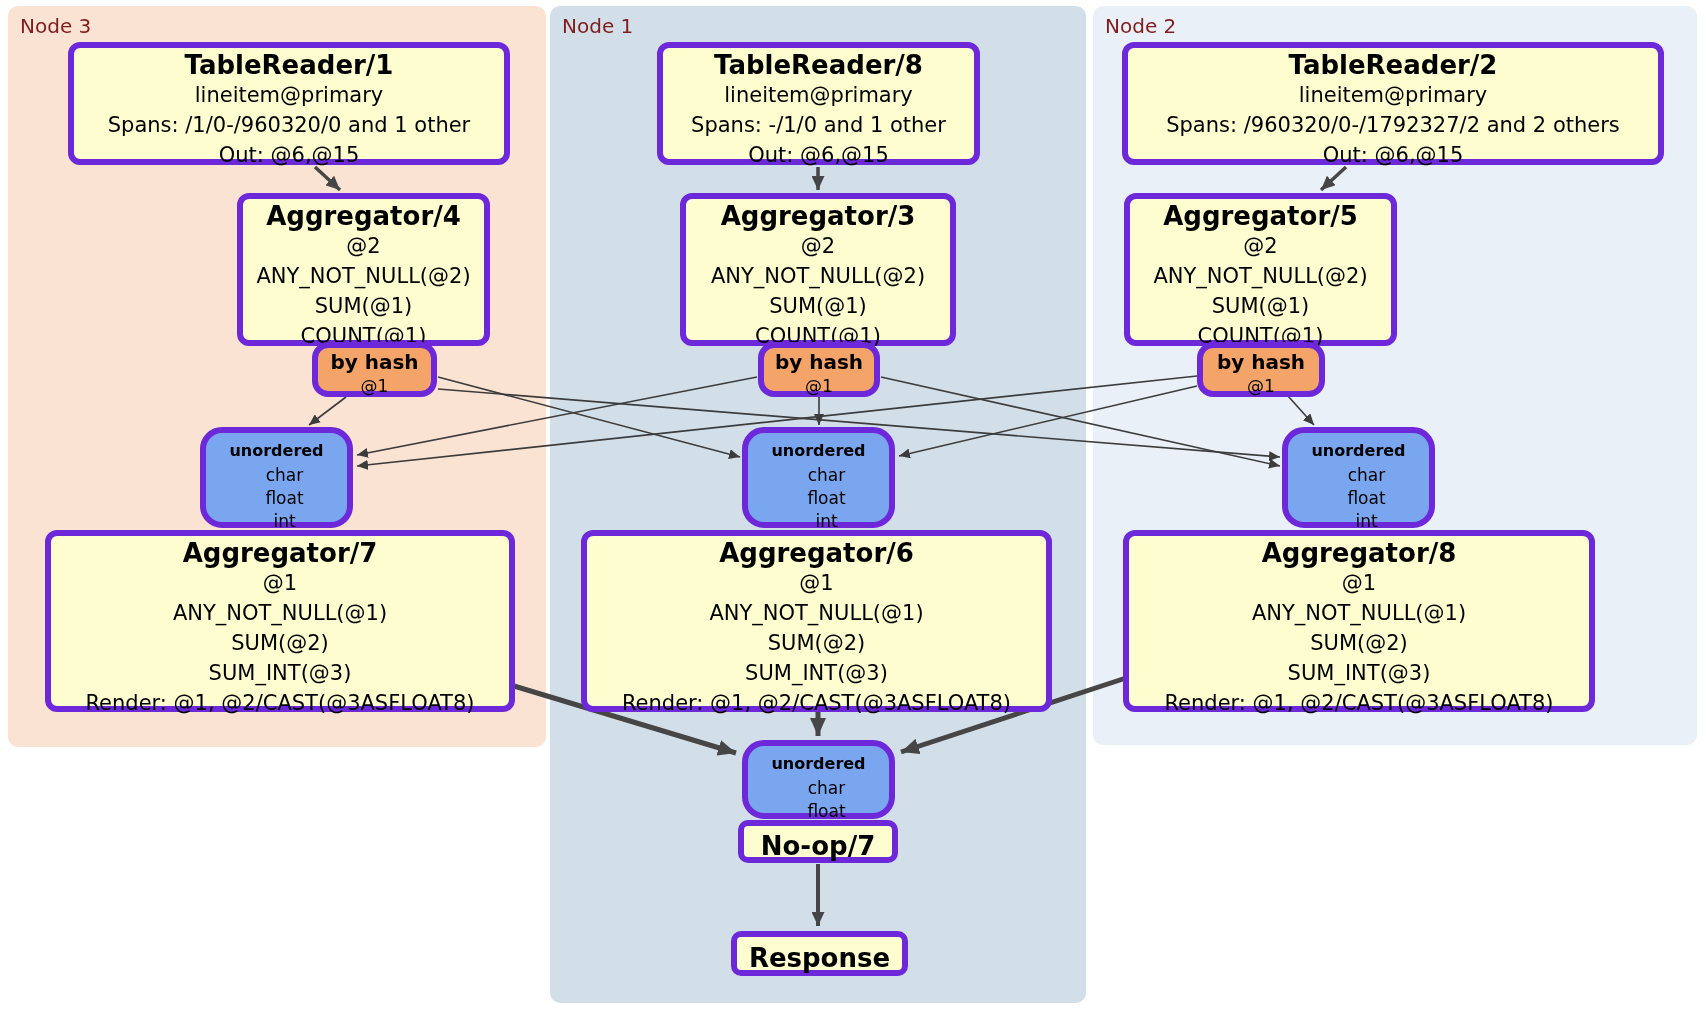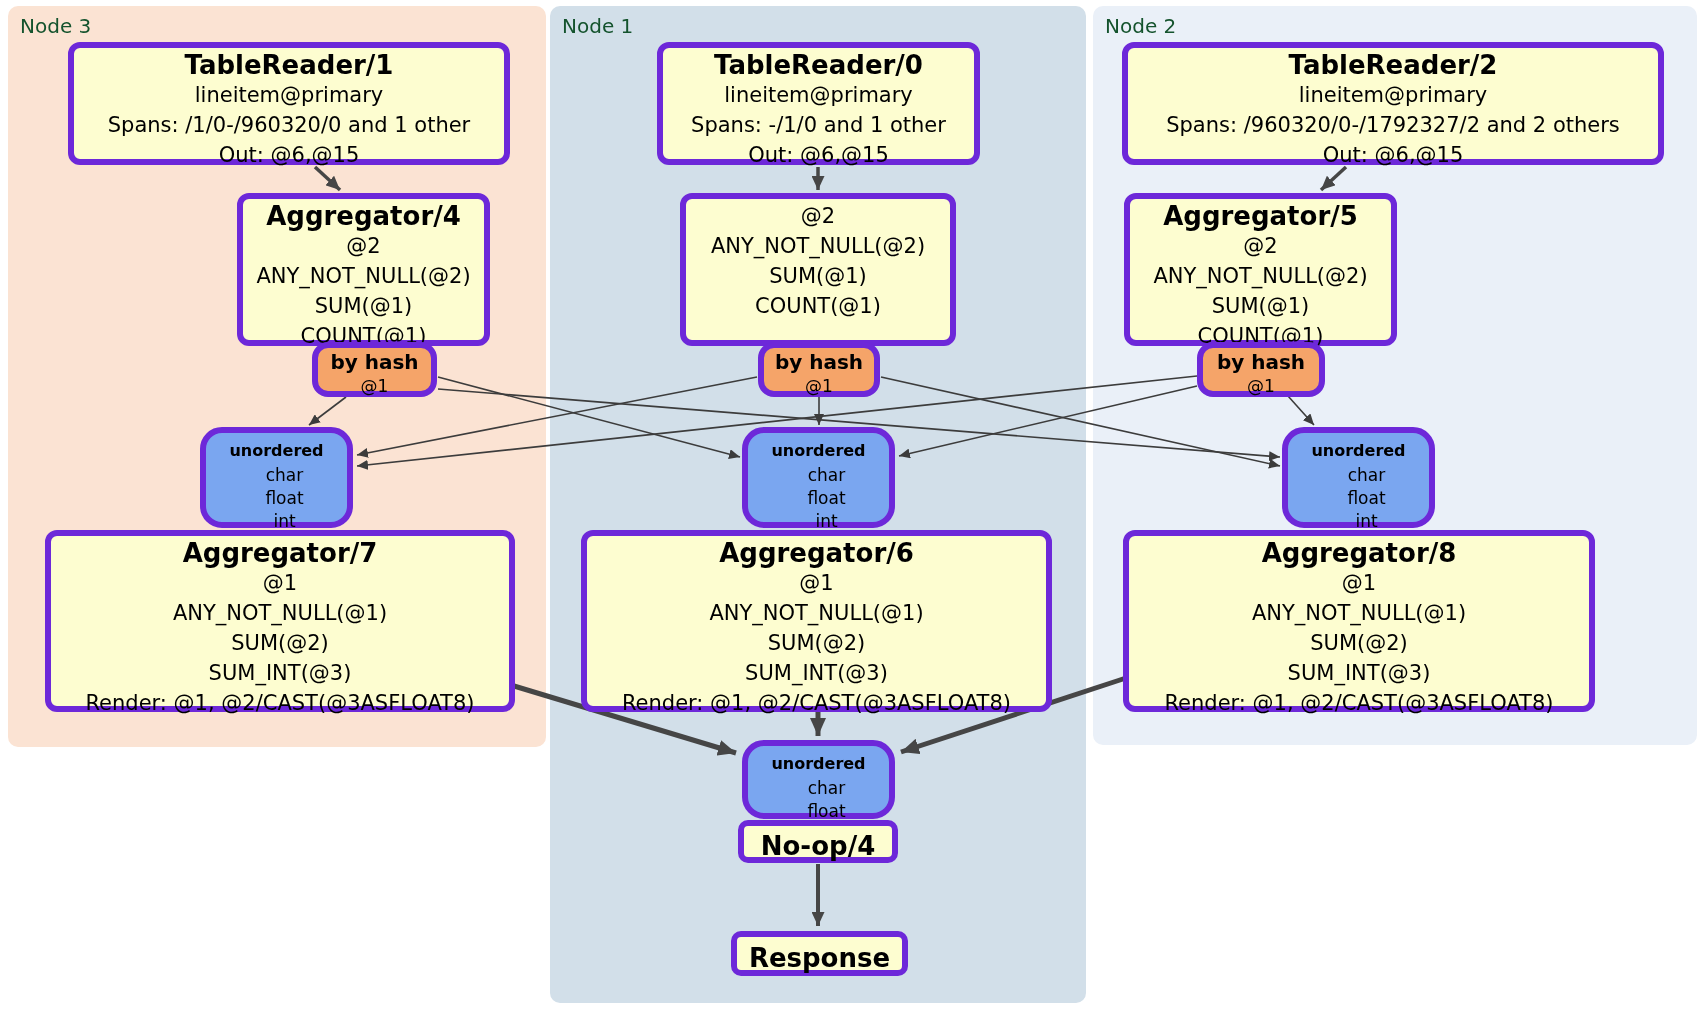--- a/index.html
+++ b/index.html
@@ -1,21 +1,21 @@
 <!DOCTYPE html>
 <html style="--node3_bg: #fbe3d3; --node1_bg: #d2dfe9; --node2_bg: #eaf0f8; --processor_fill: #fdfdd0; --router_fill: #f5a469; --sync_fill: #7aa6f0; --edge: #3c3c3c; --edge_thick: #464646;"><head>
 <meta charset="utf-8">
 <style>
   html,body{margin:0;padding:0;background:#ffffff;}
   #canvas{
     position:relative;width:1706px;height:1016px;background:#ffffff;overflow:hidden;
     font-family:"DejaVu Sans","Liberation Sans",sans-serif;color:#000;
   }
   .region{position:absolute;border-radius:10px;z-index:0;}
-  .region-label{position:absolute;left:12px;top:8px;font-size:20px;color:#14532d;}
+  .region-label{position:absolute;left:12px;top:8px;font-size:20px;color:#7f1d1d;}
   #edges{position:absolute;left:0;top:0;z-index:1;pointer-events:none;}
   .box{position:absolute;box-sizing:border-box;border:6px solid #6d28d9;text-align:center;}
   .pbox{background:var(--processor_fill);border-radius:12px;z-index:3;padding-top:2px;}
   .pbox .title{font-weight:bold;font-size:26px;line-height:30px;}
   .pbox .ln{font-size:21px;line-height:30px;white-space:nowrap;}
   .hashbox{background:var(--router_fill);border-radius:16px;z-index:4;padding-top:2px;}
   .hashbox .title{font-weight:bold;font-size:20px;line-height:25px;}
   .hashbox .ln{font-size:17px;line-height:22px;}
   .syncbox{background:var(--sync_fill);border-radius:22px;z-index:2;padding-top:4px;}
   .syncbox .title{font-weight:bold;font-size:16px;line-height:27px;}
@@ -80,21 +80,21 @@
 
   <div class="box pbox" style="left:68px;top:42px;width:442px;height:123px;">
     <div class="title">TableReader/1</div>
     <div>
         <div class="ln">lineitem@primary</div>
         <div class="ln">Spans: /1/0-/960320/0 and 1 other</div>
         <div class="ln">Out: @6,@15</div>
       </div>
   </div>
   <div class="box pbox" style="left:657px;top:42px;width:323px;height:123px;">
-    <div class="title">TableReader/0</div>
+    <div class="title">TableReader/8</div>
     <div>
         <div class="ln">lineitem@primary</div>
         <div class="ln">Spans: -/1/0 and 1 other</div>
         <div class="ln">Out: @6,@15</div>
       </div>
   </div>
   <div class="box pbox" style="left:1122px;top:42px;width:542px;height:123px;">
     <div class="title">TableReader/2</div>
     <div>
         <div class="ln">lineitem@primary</div>
@@ -106,20 +106,21 @@
   <div class="box pbox" style="left:237px;top:193px;width:253px;height:153px;">
     <div class="title">Aggregator/4</div>
     <div>
         <div class="ln">@2</div>
         <div class="ln">ANY_NOT_NULL(@2)</div>
         <div class="ln">SUM(@1)</div>
         <div class="ln">COUNT(@1)</div>
       </div>
   </div>
   <div class="box pbox" style="left:680px;top:193px;width:276px;height:153px;">
+    <div class="title">Aggregator/3</div>
     <div>
         <div class="ln">@2</div>
         <div class="ln">ANY_NOT_NULL(@2)</div>
         <div class="ln">SUM(@1)</div>
         <div class="ln">COUNT(@1)</div>
       </div>
   </div>
   <div class="box pbox" style="left:1124px;top:193px;width:273px;height:153px;">
     <div class="title">Aggregator/5</div>
     <div>
@@ -207,19 +208,19 @@
 
   <div class="box syncbox" style="left:742px;top:740px;width:153px;height:79px;">
     <div class="title">unordered</div>
     <div>
         <div class="ln">char</div>
         <div class="ln">float</div>
       </div>
   </div>
 
   <div class="box labelbox" id="noop-box" style="left:738px;top:820px;width:160px;height:43px;">
-    <div class="title">No-op/4</div>
+    <div class="title">No-op/7</div>
   </div>
   <div class="box labelbox" id="response-box" style="left:731px;top:931px;width:177px;height:45px;">
     <div class="title">Response</div>
   </div>
 
 </div>
 
 </body></html>

